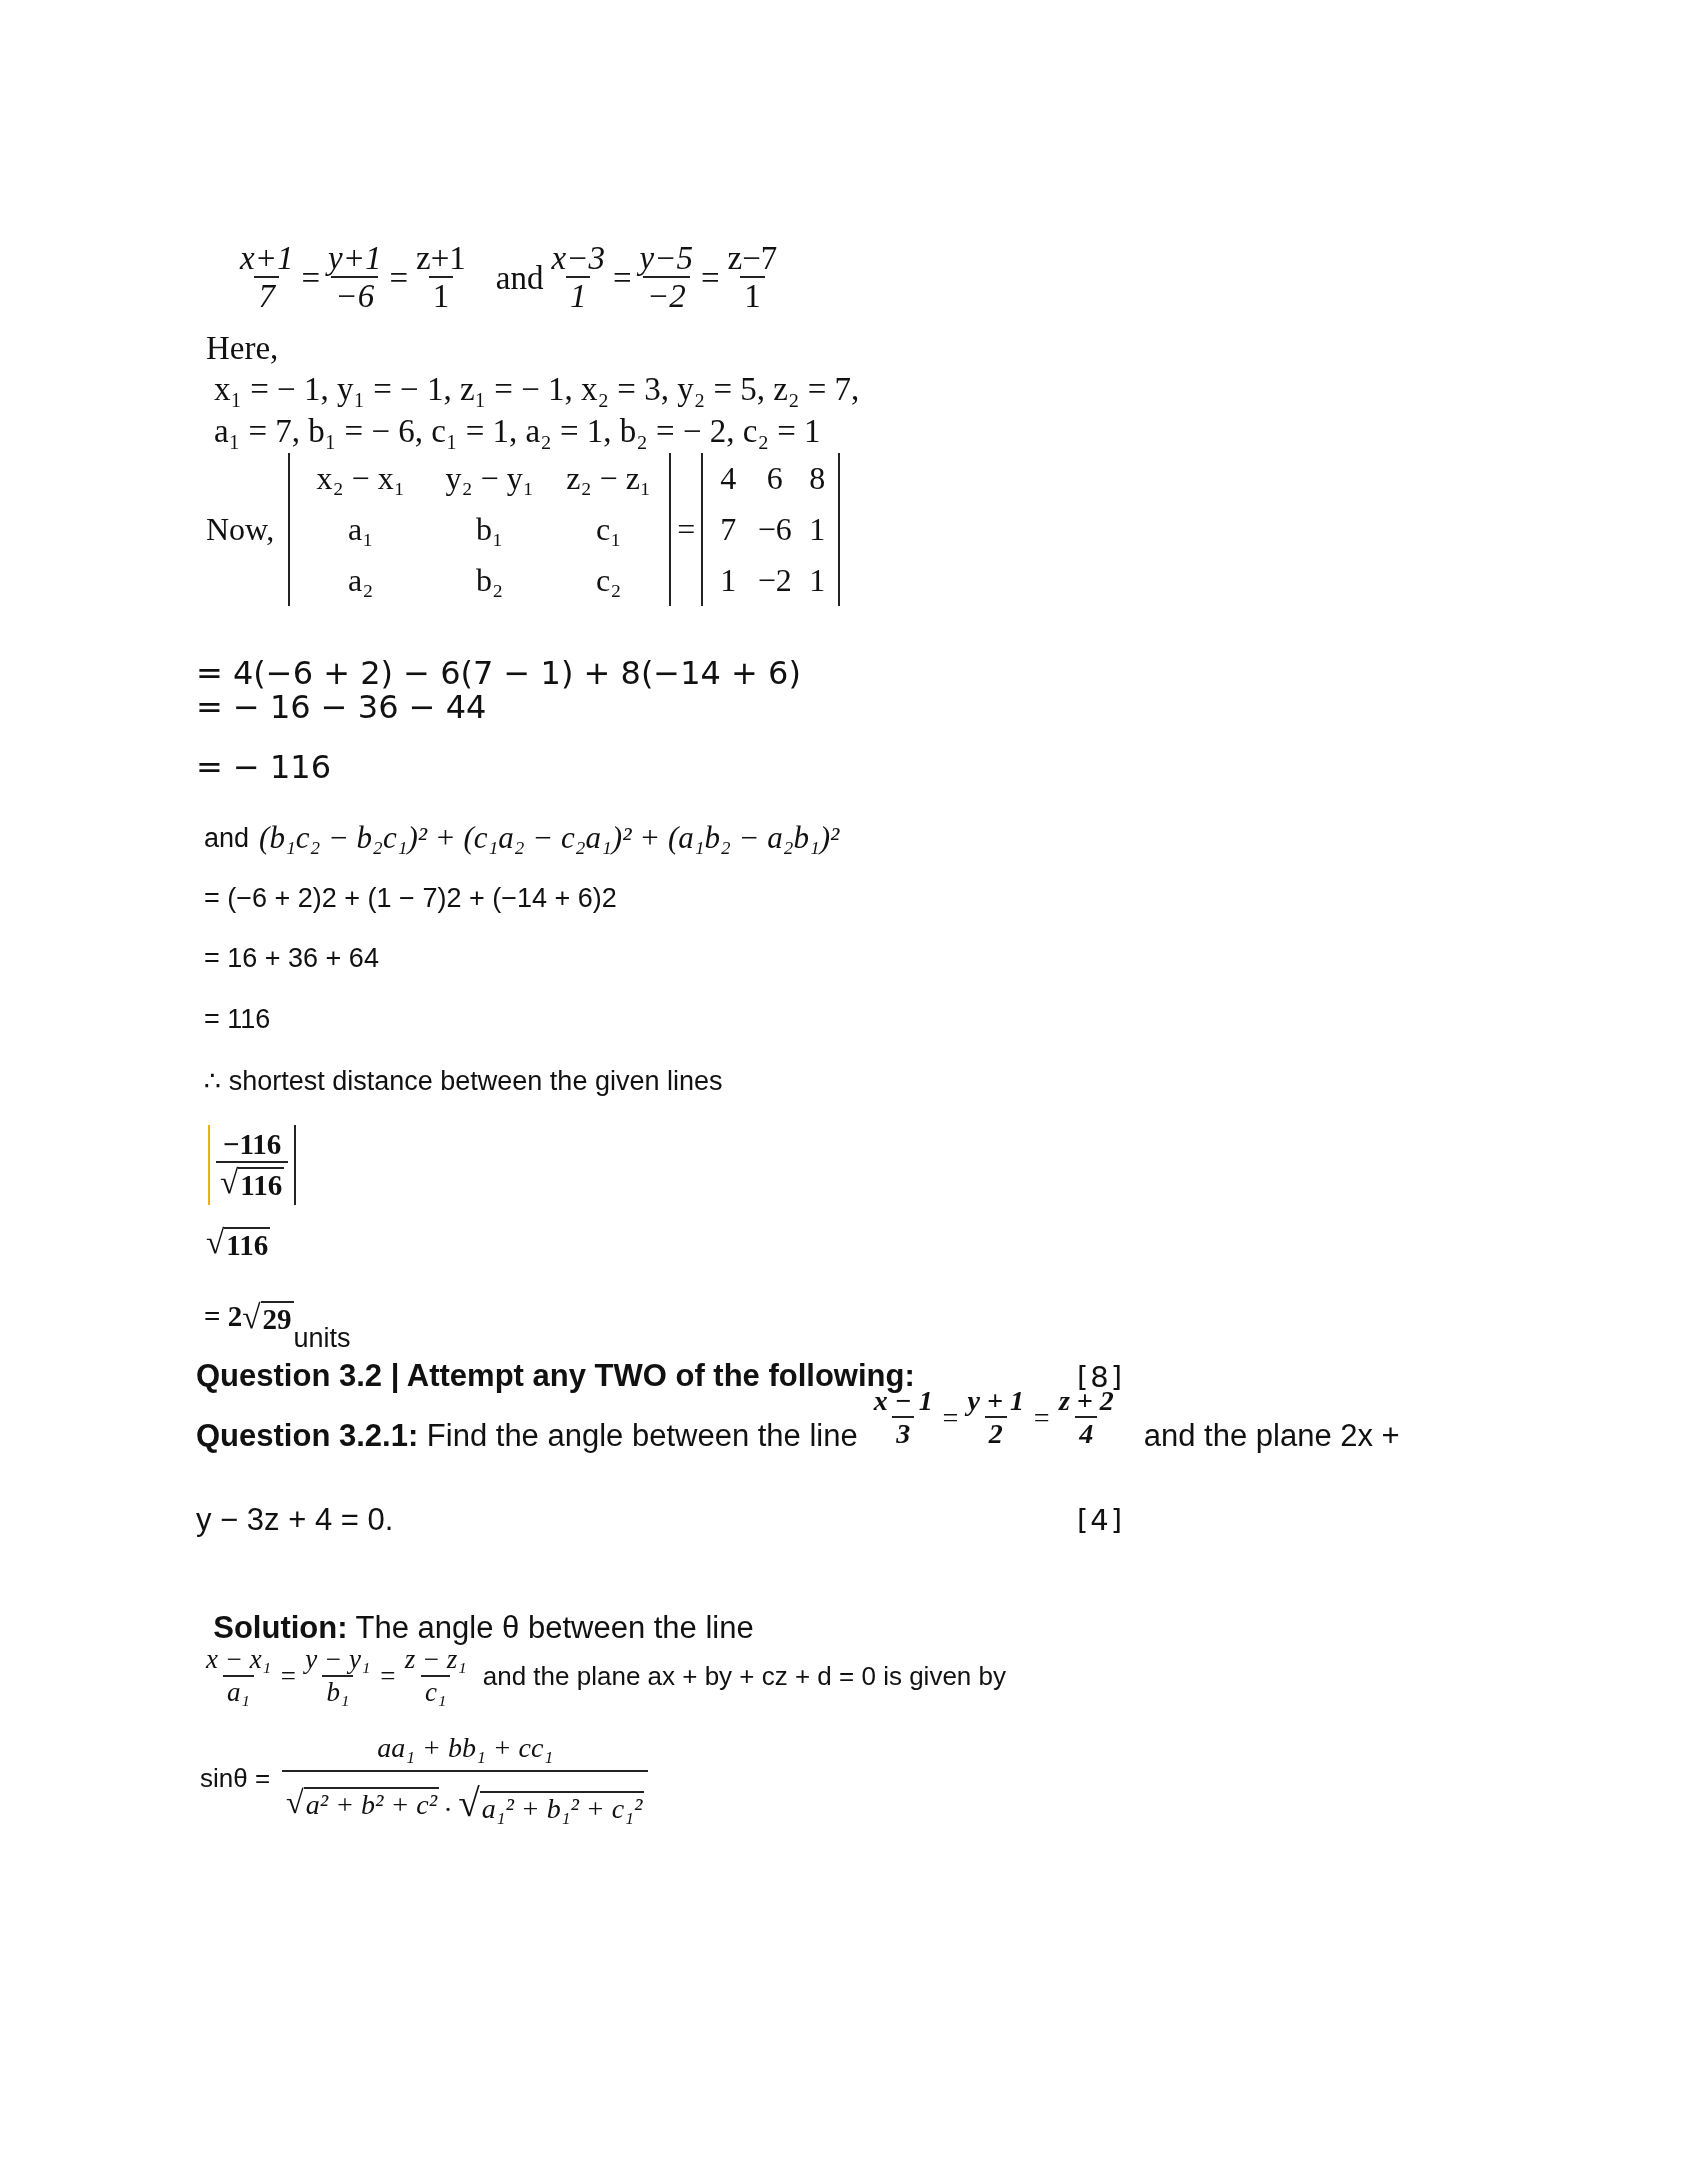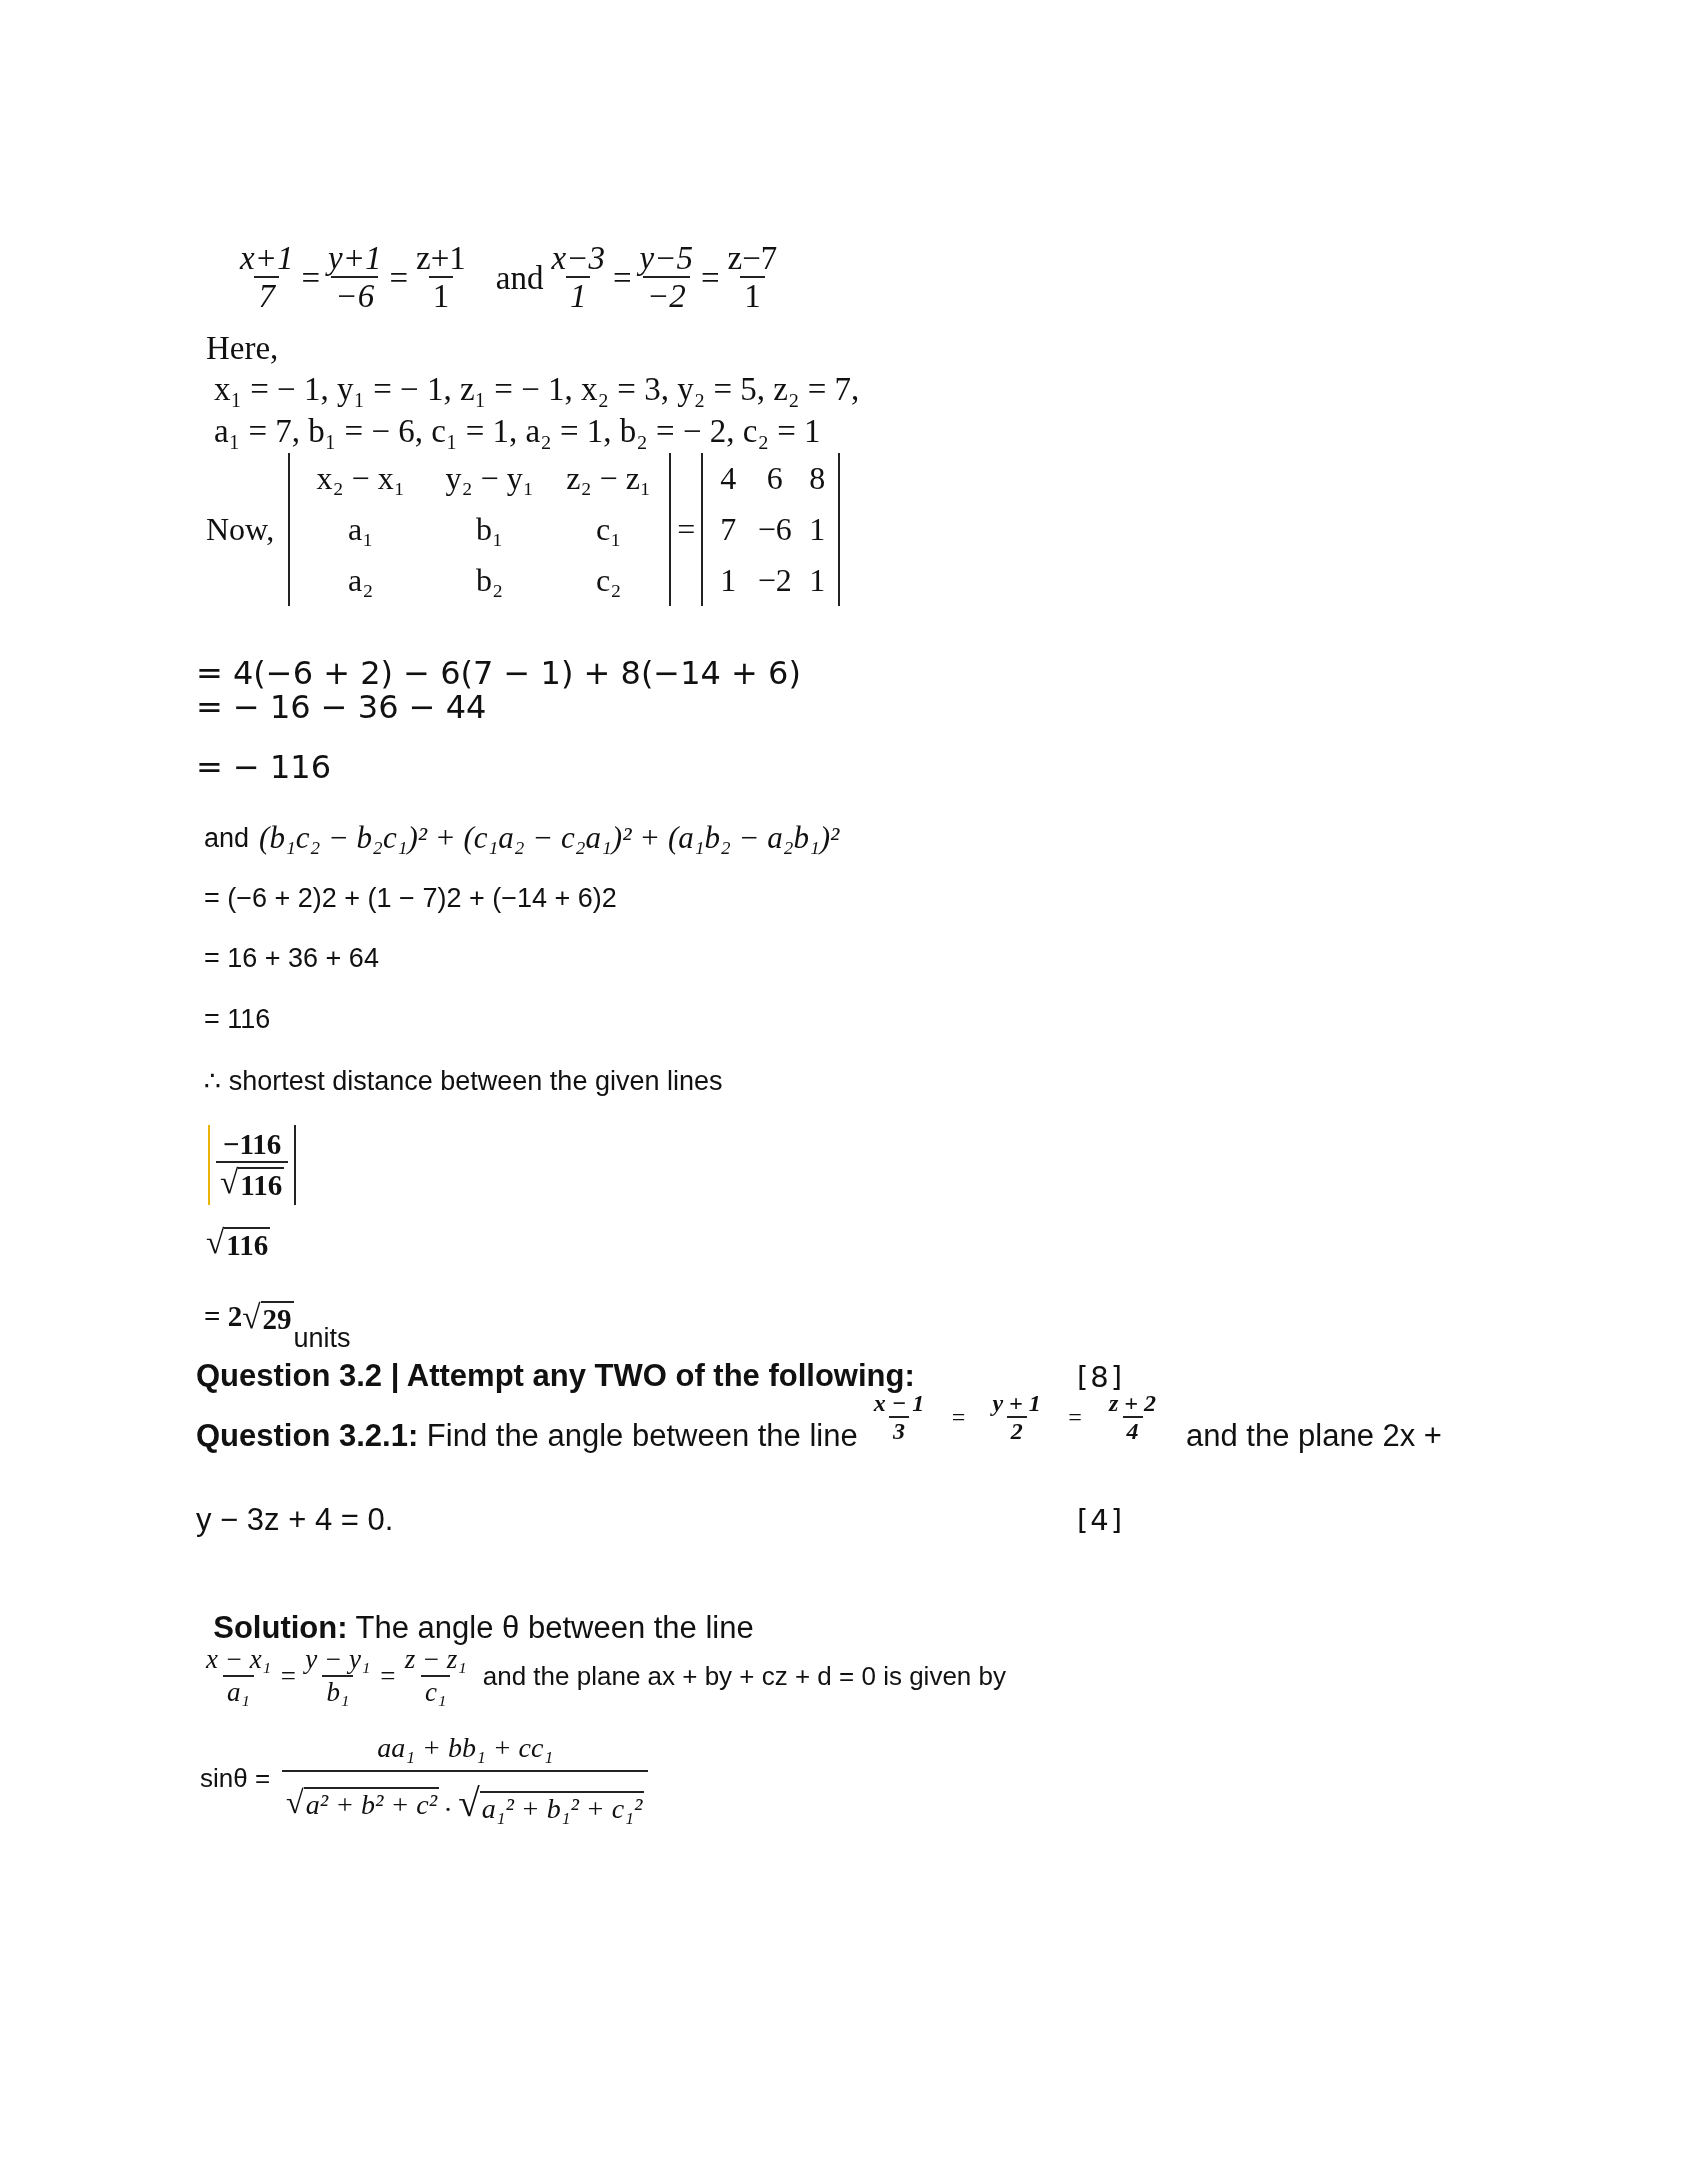--- a/index.html
+++ b/index.html
@@ -133,21 +133,21 @@
     </span>
   <span class="sans" style="font-size:27px;margin-top:44px;"> units</span>
 </div>
 
 <div class="abs sans b" style="left:196px; top:1358px; font-size:31px;">Question 3.2 | Attempt any TWO of the following:</div>
 <div class="abs robo" style="left:1077px; top:1360px; font-size:29px; letter-spacing:2px;">[8]</div>
 
 <div class="abs row sans" style="left:196px; top:1418px; font-size:31px;">
   <span class="b">Question 3.2.1:</span>
   <span style="white-space:pre; margin-right:12px;"> Find the angle between the line</span>
-  <span class="row serif it" style="font-size:24px; margin-top:-36px;gap:18px;">
+  <span class="row serif it" style="font-size:28px; margin-top:-36px;">
     <span class="frac b">
         <span class="num">x − 1</span>
         <span class="den">3</span>
       </span>
     <span class="eq">=</span>
     <span class="frac b">
         <span class="num">y + 1</span>
         <span class="den">2</span>
       </span>
     <span class="eq">=</span>

